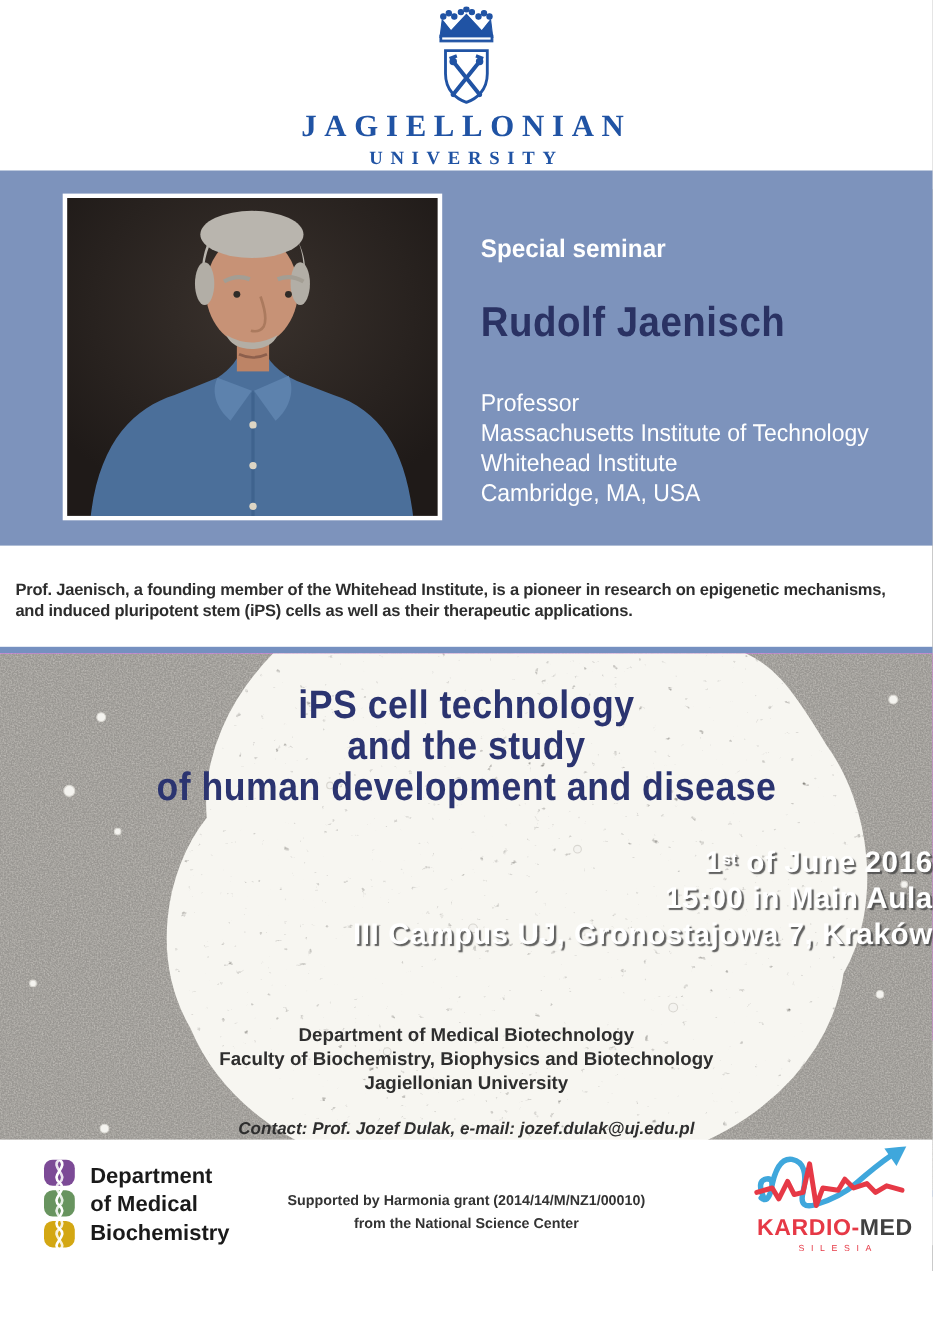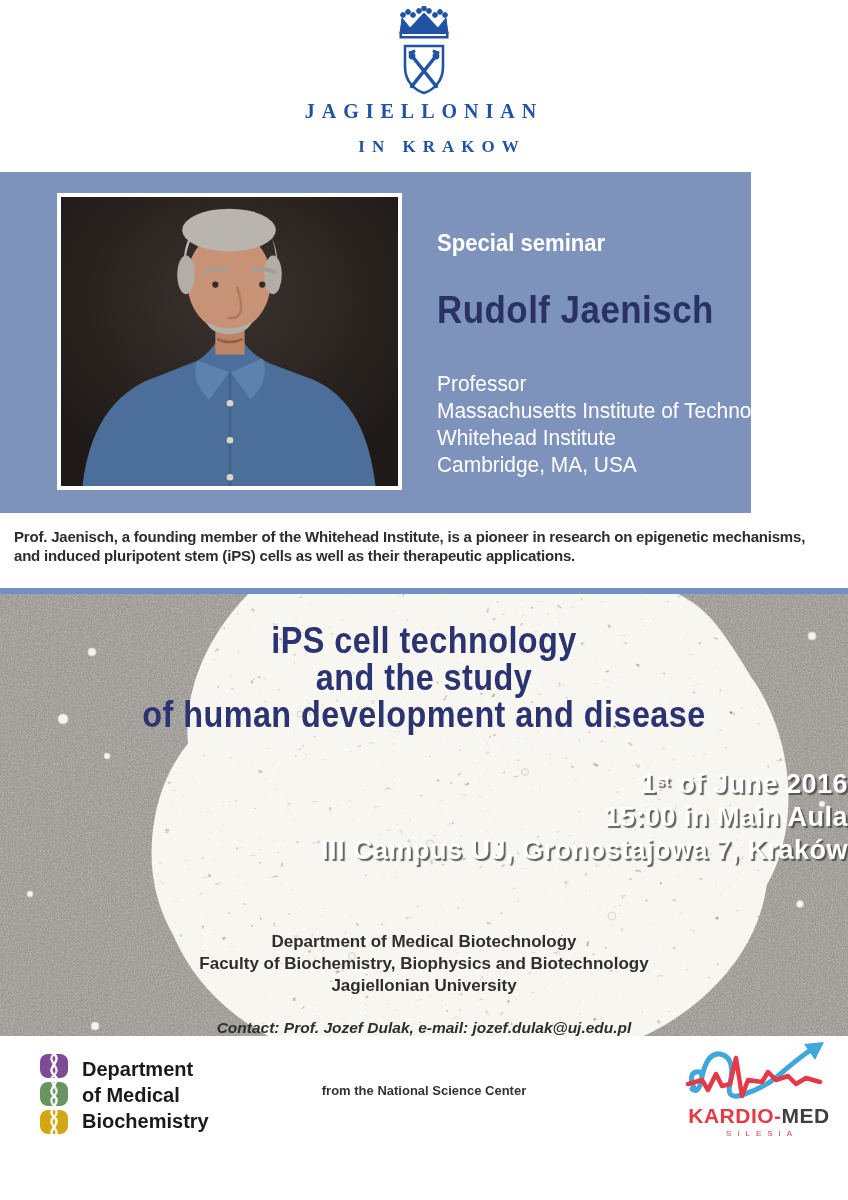--- a/index.html
+++ b/index.html
@@ -7,26 +7,26 @@
   body { display:flex; justify-content:center; }
   .poster {
     position:relative; width:848px; height:1200px; background:#ffffff;
     font-family:"Liberation Sans", sans-serif; overflow:hidden;
   }
 
   
   .header { position:absolute; top:0; left:0; width:848px; height:172px; background:#fff; text-align:center; }
   .crest { display:block; margin:6px auto 2px auto; }
   .uni-line { color:#2053a4; font-family:"Liberation Serif", serif; font-weight:600; }
-  .uni-line.l1 { font-size:20px; letter-spacing:7px; }
+  .uni-line.l1 { font-size:28px; letter-spacing:7px; }
   .uni-line.l2 { font-size:17px; letter-spacing:7px; margin-top:2px; }
   .uni-line.l3 { font-size:17px; letter-spacing:7px; margin-top:14px;padding-left:36px; }
 
   
-  .band { position:absolute; top:172px; left:0; width:751px; height:341px; background:#7d93bc; }
+  .band { position:absolute; top:155px; left:0; width:848px; height:341px; background:#7d93bc; }
   .photo-frame { position:absolute; left:57px; top:21px; width:345px; height:297px; background:#fff; padding:4px; }
   .photo-frame svg { display:block; width:337px; height:289px; }
   .band-text { position:absolute; left:437px; top:0; width:400px; }
   .kicker { margin-top:58px; color:#ffffff; font-size:23px; font-weight:bold; transform:scaleX(.96); transform-origin:left; }
   .speaker { margin-top:32px; color:#2a3263; font-size:38px; font-weight:bold; transform:scaleX(.92); transform-origin:left; letter-spacing:.5px; }
   .affil { margin-top:38px; }
   .affil div { color:#ffffff; font-size:22px; line-height:27px; font-weight:400; transform:scaleX(.95); transform-origin:left; white-space:nowrap; }
 
   
   .bio { position:absolute; top:513px; left:0; width:812px; height:75px; background:#fff; padding:14px 14px 17px 14px;border-radius:28px; }
@@ -93,20 +93,21 @@
           <circle cx="36" cy="50" r="3.4"></circle>
             <circle cx="60" cy="50" r="3.4"></circle>
           <rect x="32.5" y="44.5" width="7" height="3" transform="rotate(-20 36 46)"></rect>
           <rect x="56.5" y="44.5" width="7" height="3" transform="rotate(20 60 46)"></rect>
           <circle cx="60" cy="80" r="2.3"></circle>
             <circle cx="36" cy="80" r="2.3"></circle>
         </g>
       </g>
     </svg>
     <div class="uni-line l1">JAGIELLONIAN</div>
+    <div class="uni-line l2">UNIVERSITY</div>
     <div class="uni-line l3">IN KRAKOW</div>
   </div>
 
   <div class="band">
     <div class="photo-frame">
       <svg viewBox="0 0 345 297" preserveAspectRatio="none">
         <defs>
           <radialGradient id="bgGlow" cx="50%" cy="35%" r="65%">
             <stop offset="0%" stop-color="#3a322d"></stop>
               <stop offset="100%" stop-color="#1f1a18"></stop>
@@ -237,20 +238,21 @@
         <path d="M16,0 C7,7 25,14 16,21 C7,28 25,35 16,42 C7,49 25,56 16,63 C7,70 25,77 16,82" stroke="rgba(255,255,255,0.85)" stroke-width="2.4" fill="none"></path>
       </svg>
       <div class="dept-text">
         <div>Department</div>
         <div>of Medical</div>
         <div>Biochemistry</div>
       </div>
     </div>
 
     <div class="grant">
+      <div>Supported by Harmonia grant (2014/14/M/NZ1/00010)</div>
       <div>from the National Science Center</div>
     </div>
 
     <div class="kardio">
       <svg width="150" height="62" viewBox="0 0 150 62">
         <path d="M10,46 Q4,32 12,30 Q20,28 17,40 Q14,52 8,47 M17,40 Q22,10 36,12 Q52,15 46,42 Q42,58 58,53 Q80,46 94,34 Q112,18 128,7" stroke="#3fa7dc" stroke-width="5" fill="none" stroke-linecap="round"></path>
         <polygon points="120,2 140,0 131,18" fill="#3fa7dc"></polygon>
         <path d="M4,42 L18,38 L24,48 L32,32 L38,44 L46,42 L52,16 L58,54 L64,38 L78,40 L84,30 L92,38 L104,34 L112,42 L122,36 L136,40" stroke="#e63946" stroke-width="4.5" fill="none" stroke-linejoin="round" stroke-linecap="round"></path>
       </svg>
       <div class="kardio-word"><span class="r">KARDIO-</span><span class="b">MED</span></div>

